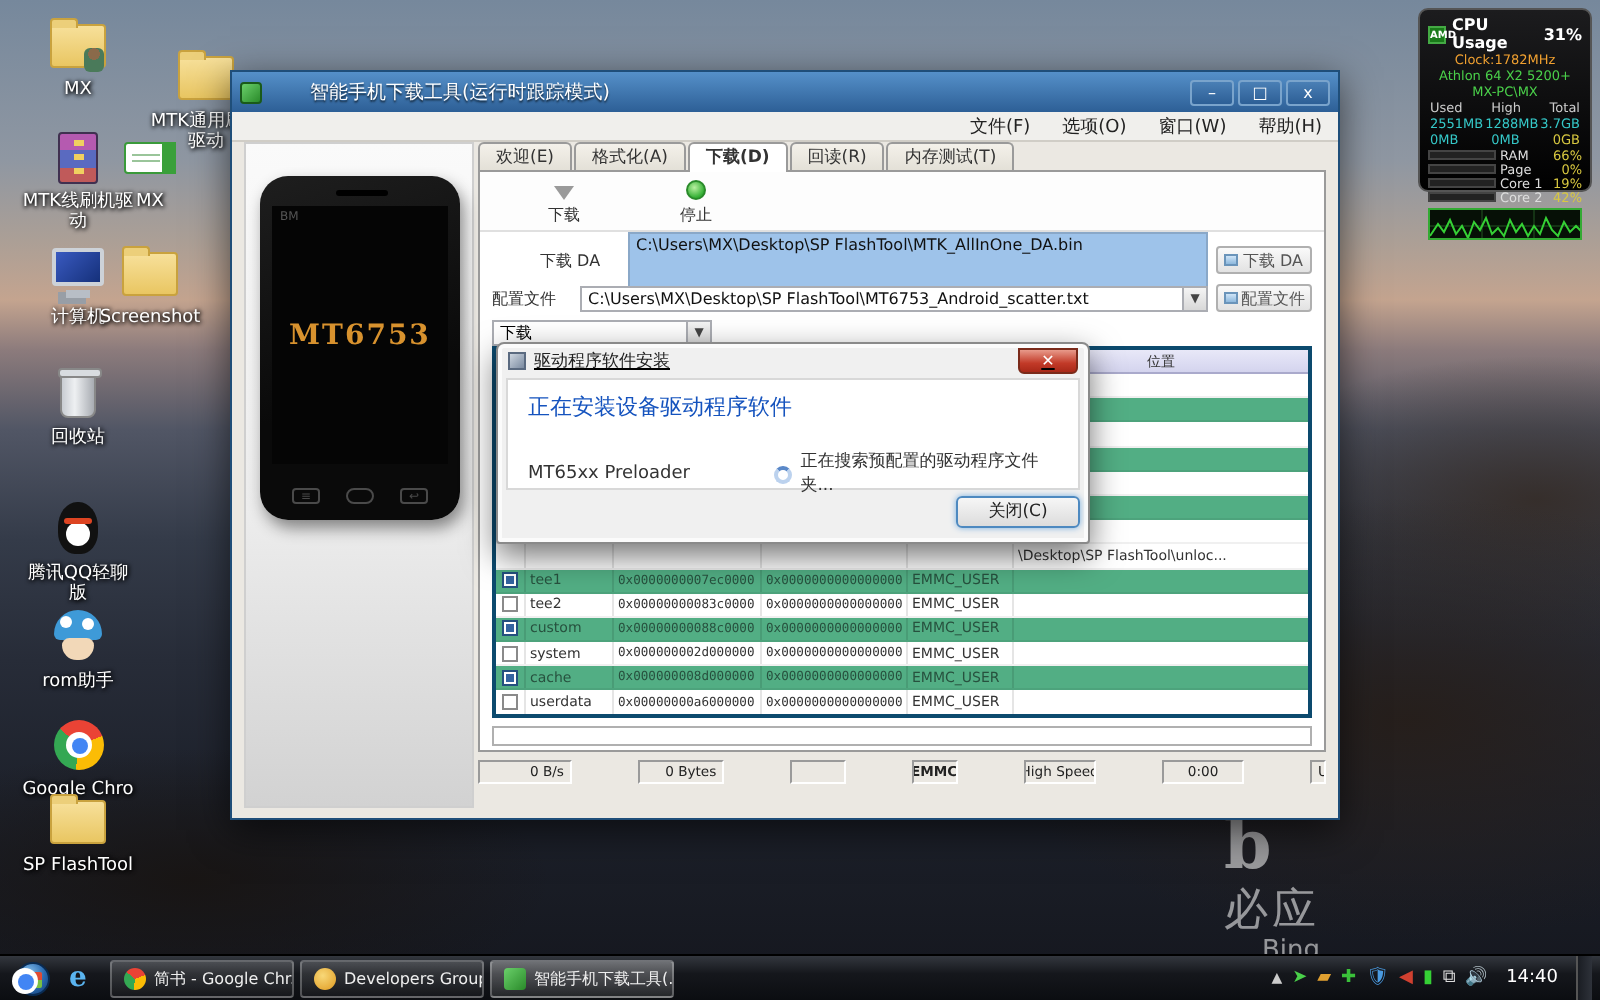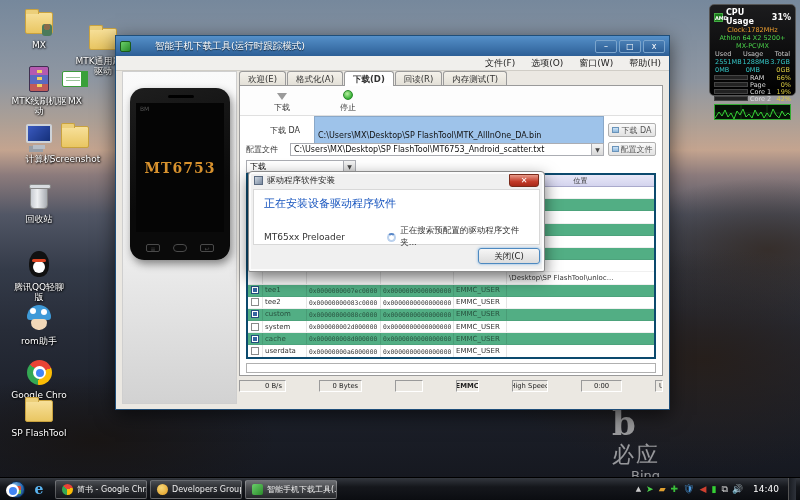--- a/index.html
+++ b/index.html
@@ -92,21 +92,21 @@
   .tab { padding:1px 8px; background:linear-gradient(180deg,#f4f1ea,#e2dfd6); border:1px solid #9a9a9a; border-bottom:none; border-radius:3px 3px 0 0; margin-right:1px; line-height:12px; }
   .tab.active { background:#fff; font-weight:bold; position:relative; z-index:2; }
   .tabpanel { position:absolute; left:0; right:0; top:14px; height:291px; background:#fff; border:1px solid #9a9a9a; }
   .toolbar { position:absolute; left:0; right:0; top:0; height:30px; border-bottom:1px solid #e0e0e0; background:#fdfdfd; }
   .tool { position:absolute; top:2px; width:40px; text-align:center; font-size:8px; color:#333; }
   .tool .tico { display:block; height:14px; line-height:14px; }
   .arrow-dn { display:inline-block; width:0; height:0; border:5px solid transparent; border-top:7px solid #9a9a9a; margin-top:5px; }
   .rec-dot { display:inline-block; width:10px; height:10px; border-radius:50%; background:radial-gradient(circle at 40% 35%,#b8f0a0,#35b035 70%); border:1px solid #2a8a2a; margin-top:2px; }
   .frow { position:absolute; left:6px; right:6px; height:14px; display:flex; align-items:center; font-size:8px; color:#333; }
   .flabel { width:44px; }
-  .ffield { flex:1; height:28px; border:1px solid #8aa8c8; background:#9ec3ea; font-size:8px; line-height:12px; padding:13px 3px; color:#111; white-space:nowrap; overflow:hidden; }
+  .ffield { flex:1; height:28px; border:1px solid #8aa8c8; background:#9ec3ea; font-size:8px; line-height:12px; padding:0 3px; color:#111; white-space:nowrap; overflow:hidden; }
   .fcombo { flex:1; height:13px; border:1px solid #abadb3; background:#fff; font-size:8px; line-height:12px; padding:0 14px 0 3px; color:#111; position:relative; white-space:nowrap; overflow:hidden; }
   .dd { position:absolute; right:0; top:0; width:12px; height:100%; background:linear-gradient(180deg,#f4f4f4,#d8d8d8); border-left:1px solid #abadb3; font-size:6px; text-align:center; line-height:11px; color:#444; }
   .fbtn { width:48px; height:14px; margin-left:4px; background:linear-gradient(180deg,#fafafa,#e2e2e2); border:1px solid #b0b0b0; border-radius:2px; font-size:8px; color:#555; display:flex; align-items:center; justify-content:center; gap:2px; }
   .fbtn .bico { width:7px; height:6px; background:linear-gradient(180deg,#cfe4f7,#8db8dd); border:1px solid #6a94ba; }
   .modecombo { position:absolute; left:6px; top:74px; width:110px; height:13px; border:1px solid #abadb3; background:#fff; font-size:8px; line-height:12px; padding:0 14px 0 3px; }
 
   
   .ptable { position:absolute; left:6px; right:6px; top:87px; height:186px; border:2px solid #0c4a6e; background:#fff; overflow:hidden; font-size:7px; }
   .thead { display:flex; height:12px; background:linear-gradient(180deg,#e8e8f8,#d4d4ee); border-bottom:1px solid #aaaacc; color:#333; }
   .th { border-right:1px solid #bbbbd4; display:flex; align-items:center; justify-content:center; }
@@ -123,21 +123,21 @@
   .chk.on { background:#3464a0; border-color:#24507f; box-shadow:inset 0 0 0 1px #fff; }
   .progress { position:absolute; left:6px; right:6px; top:277px; height:10px; border:1px solid #b0b0b0; background:#fff; }
 
   
   .statusbar { position:absolute; left:0; right:0; top:308px; height:14px; display:flex; font-size:6.8px; color:#222; background:#ebe8e2;gap:33px; }
   .scell { border:1px solid; border-color:#9a9a9a #fff #fff #9a9a9a; height:12px; margin-top:1px; display:flex; align-items:center; padding:0 3px; white-space:nowrap; overflow:hidden; }
   .scell.num { justify-content:flex-end; }
   .scell.ctr { justify-content:center; }
 
   
-  .dialog { position:absolute; left:248px; top:171px; width:297px; height:101px; background:#f0f0f0; border:1px solid #8a8a8a; border-radius:4px 4px 2px 2px; box-shadow:0 6px 16px rgba(0,0,0,.55), inset 0 0 0 2px rgba(255,255,255,.75); z-index:50; }
+  .dialog { position:absolute; left:248px; top:171px; width:297px; height:101px; background:#f0f0f0; border:1px solid #8a8a8a; border-radius:4px 4px 2px 2px; box-shadow:0 6px 16px rgba(0,0,0,.55), inset 0 0 0 2px rgba(255,255,255,.75); z-index:50;text-decoration:underline; }
   .dlg-title { height:17px; display:flex; align-items:center; padding:0 5px; font-size:8.5px; color:#222; }
   .dlg-ico { width:9px; height:9px; background:linear-gradient(135deg,#cdd6e0,#7a8aa0); border:1px solid #5a6a80; margin-right:4px; }
   .dlg-x { margin-left:auto; width:30px; height:13px; background:linear-gradient(180deg,#e89a8a,#c23a28 60%,#a82818); border:1px solid #7a2a1a; border-radius:0 0 3px 3px; color:#fff; font-size:8px; text-align:center; line-height:12px; }
   .dlg-body { position:absolute; left:4px; right:4px; top:17px; bottom:26px; background:#fff; border:1px solid #d8d8d8; padding:6px 10px; }
   .dlg-head { color:#1553be; font-size:11px; }
   .dlg-row { display:flex; align-items:center; margin-top:14px; font-size:8.5px; color:#333; }
   .dlg-dev { width:130px; font-size:9px; }
   .spinner { width:9px; height:9px; border-radius:50%; border:2px solid #bcd2ee; border-top-color:#5a88c8; margin-right:4px; }
   .dlg-foot { position:absolute; left:4px; right:4px; bottom:4px; height:22px; display:flex; align-items:center; justify-content:flex-end; }
   .dlg-close { width:62px; height:16px; background:linear-gradient(180deg,#f6f6f6,#dcdcdc); border:1px solid #4d89c0; border-radius:3px; box-shadow:0 0 3px #7ab0e0; font-size:8.5px; color:#222; text-align:center; line-height:15px; }
@@ -242,21 +242,21 @@
   <div class="g-head">
     <div class="amd">AMD</div>
     <span class="g-title">CPU Usage</span>
     <span class="g-usage">31%</span>
   </div>
   <div class="g-clock">Clock:1782MHz</div>
   <div class="g-cpu">Athlon 64 X2 5200+</div>
   <div class="g-host">MX-PC\MX</div>
   <div class="g-memrow hdr">
     <span>Used</span>
-      <span>Usage</span>
+      <span>High</span>
       <span>Total</span>
   </div>
   <div class="g-memrow val">
     <span>2551MB</span>
       <span>1288MB</span>
       <span>3.7GB</span>
   </div>
   <div class="g-memrow val">
     <span>0MB</span>
       <span>0MB</span>

